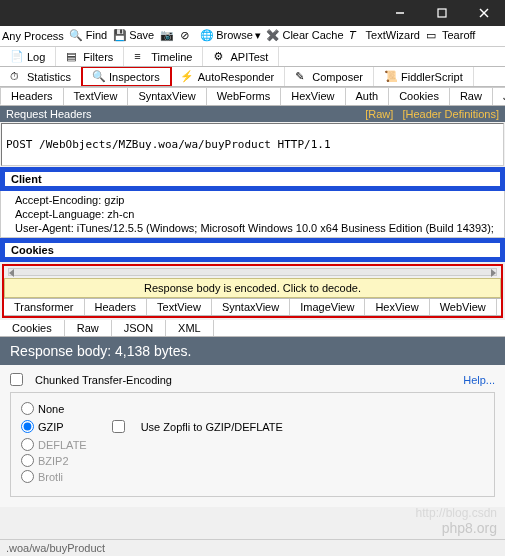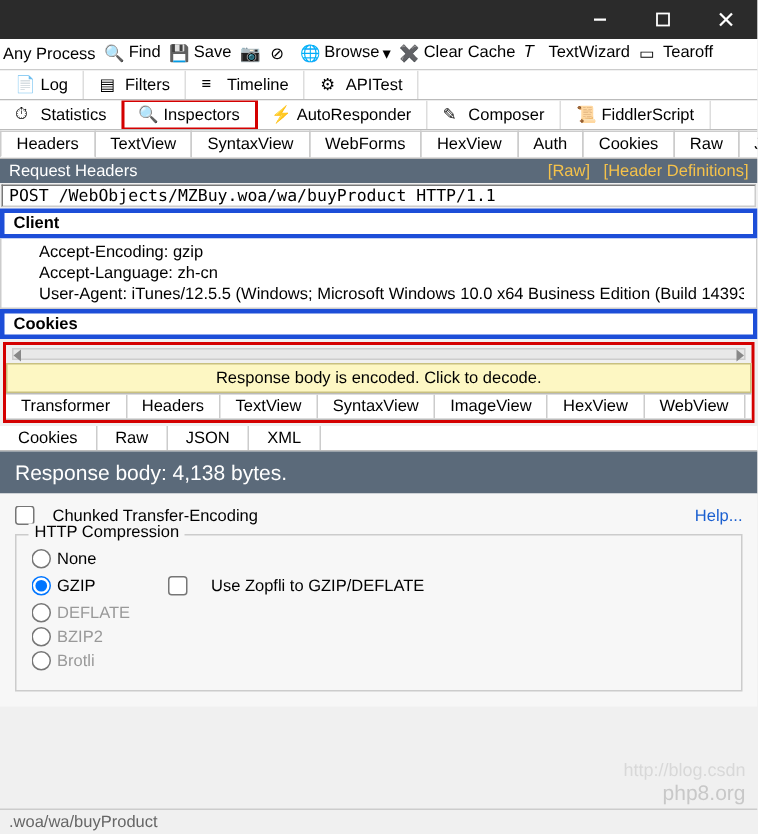--- a/index.html
+++ b/index.html
@@ -76,38 +76,38 @@
     color:#fff;
     padding:2px 6px;
     display:flex; justify-content:space-between;
   }
   .req-header-bar .links { color:#f5c24a; }
   .req-header-bar .links span { margin-left:6px; cursor:pointer; }
   .rawbox {
     background:#fff;
     border:1px inset #ccc;
     margin:1px;
-    padding:0 4px;
+    padding:14px 4px;
     font-family: Consolas, monospace;
     font-size:11px;
   }
   .section-head {
     background:#fff;
-    border:3px solid #1d4ed8;
+    border:5px solid #1d4ed8;
     margin:0;
     padding:1px 6px;
     font-weight:bold;
   }
   .section-body {
     background:#fff;
     border:1px solid #ccc;
     border-top:none;
     padding:2px 8px 2px 14px;
   }
-  .section-body div { line-height:14px; white-space:nowrap; overflow:hidden;margin-left:11px; }
+  .section-body div { line-height:14px; white-space:nowrap; overflow:hidden; }
   .red-box {
     border:2px solid #d40000;
     margin:2px;
   }
   .scroll-hint {
     height:8px;
     background:#e8e8e8;
     border:1px solid #ccc;
     margin:2px 4px;
     position:relative;
@@ -348,21 +348,20 @@
 <div class="panel">
   <div style="display:flex; justify-content:space-between; align-items:center;">
     <label>
       <input type="checkbox" style="">
       <span>Chunked Transfer-Encoding</span>
     </label>
     <span class="help">Help...</span>
   </div>
 
   <div class="fieldset">
-    <div class="legend">HTTP Compression</div>
     <div class="radio-row">
       <input type="radio" name="comp" style="">
       <span>None</span>
     </div>
     <div class="radio-row" style="align-items:center;">
       <input type="radio" name="comp" checked="" style="">
       <span>GZIP</span>
       <span style="width:40px;"></span>
       <label style="display:flex;gap:16px;align-items:center;">
         <input type="checkbox" style="">

